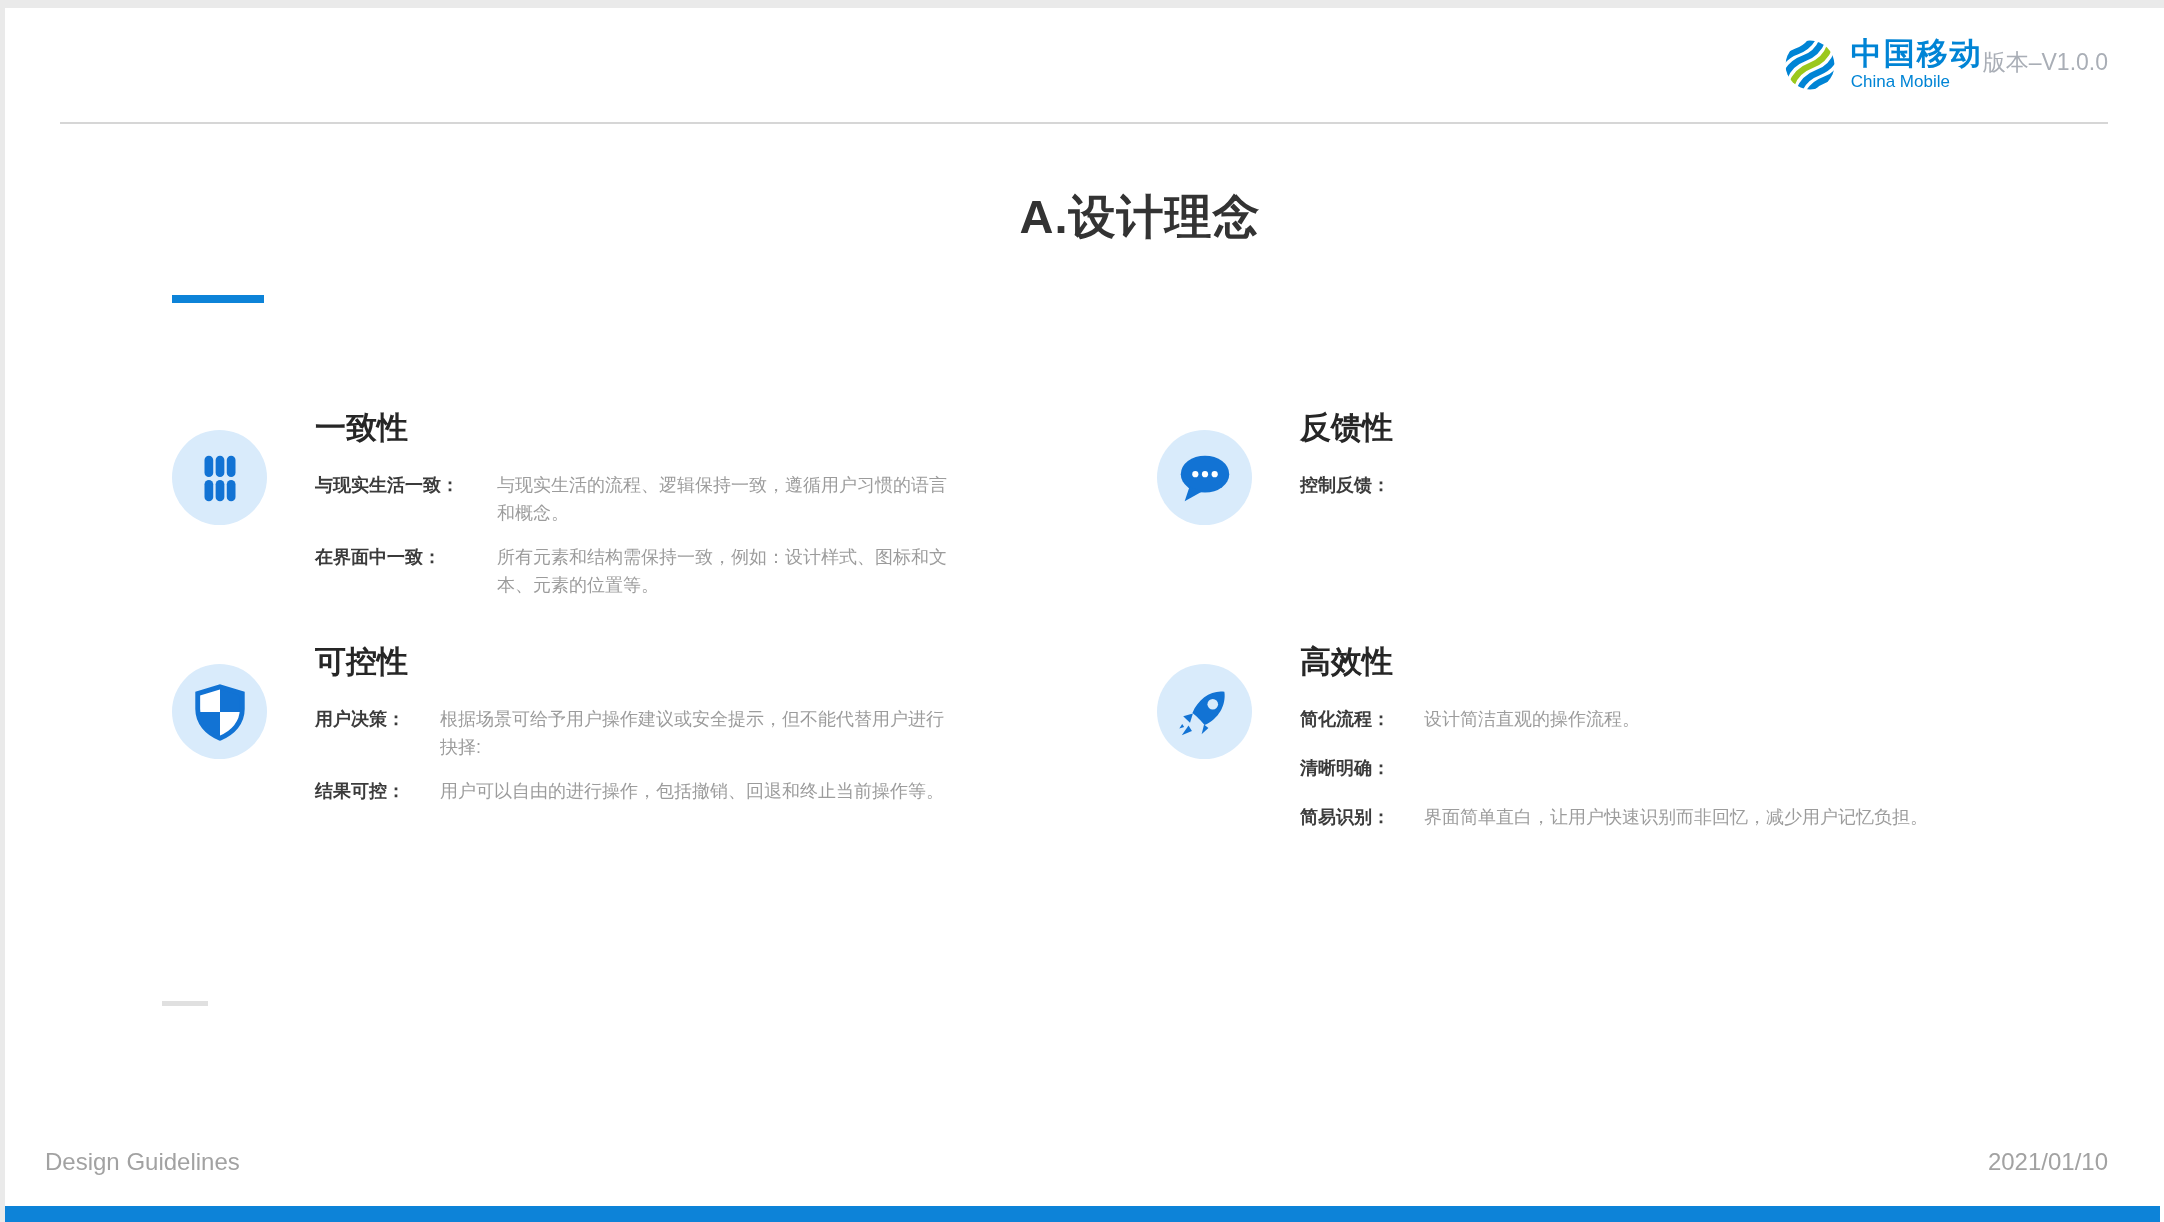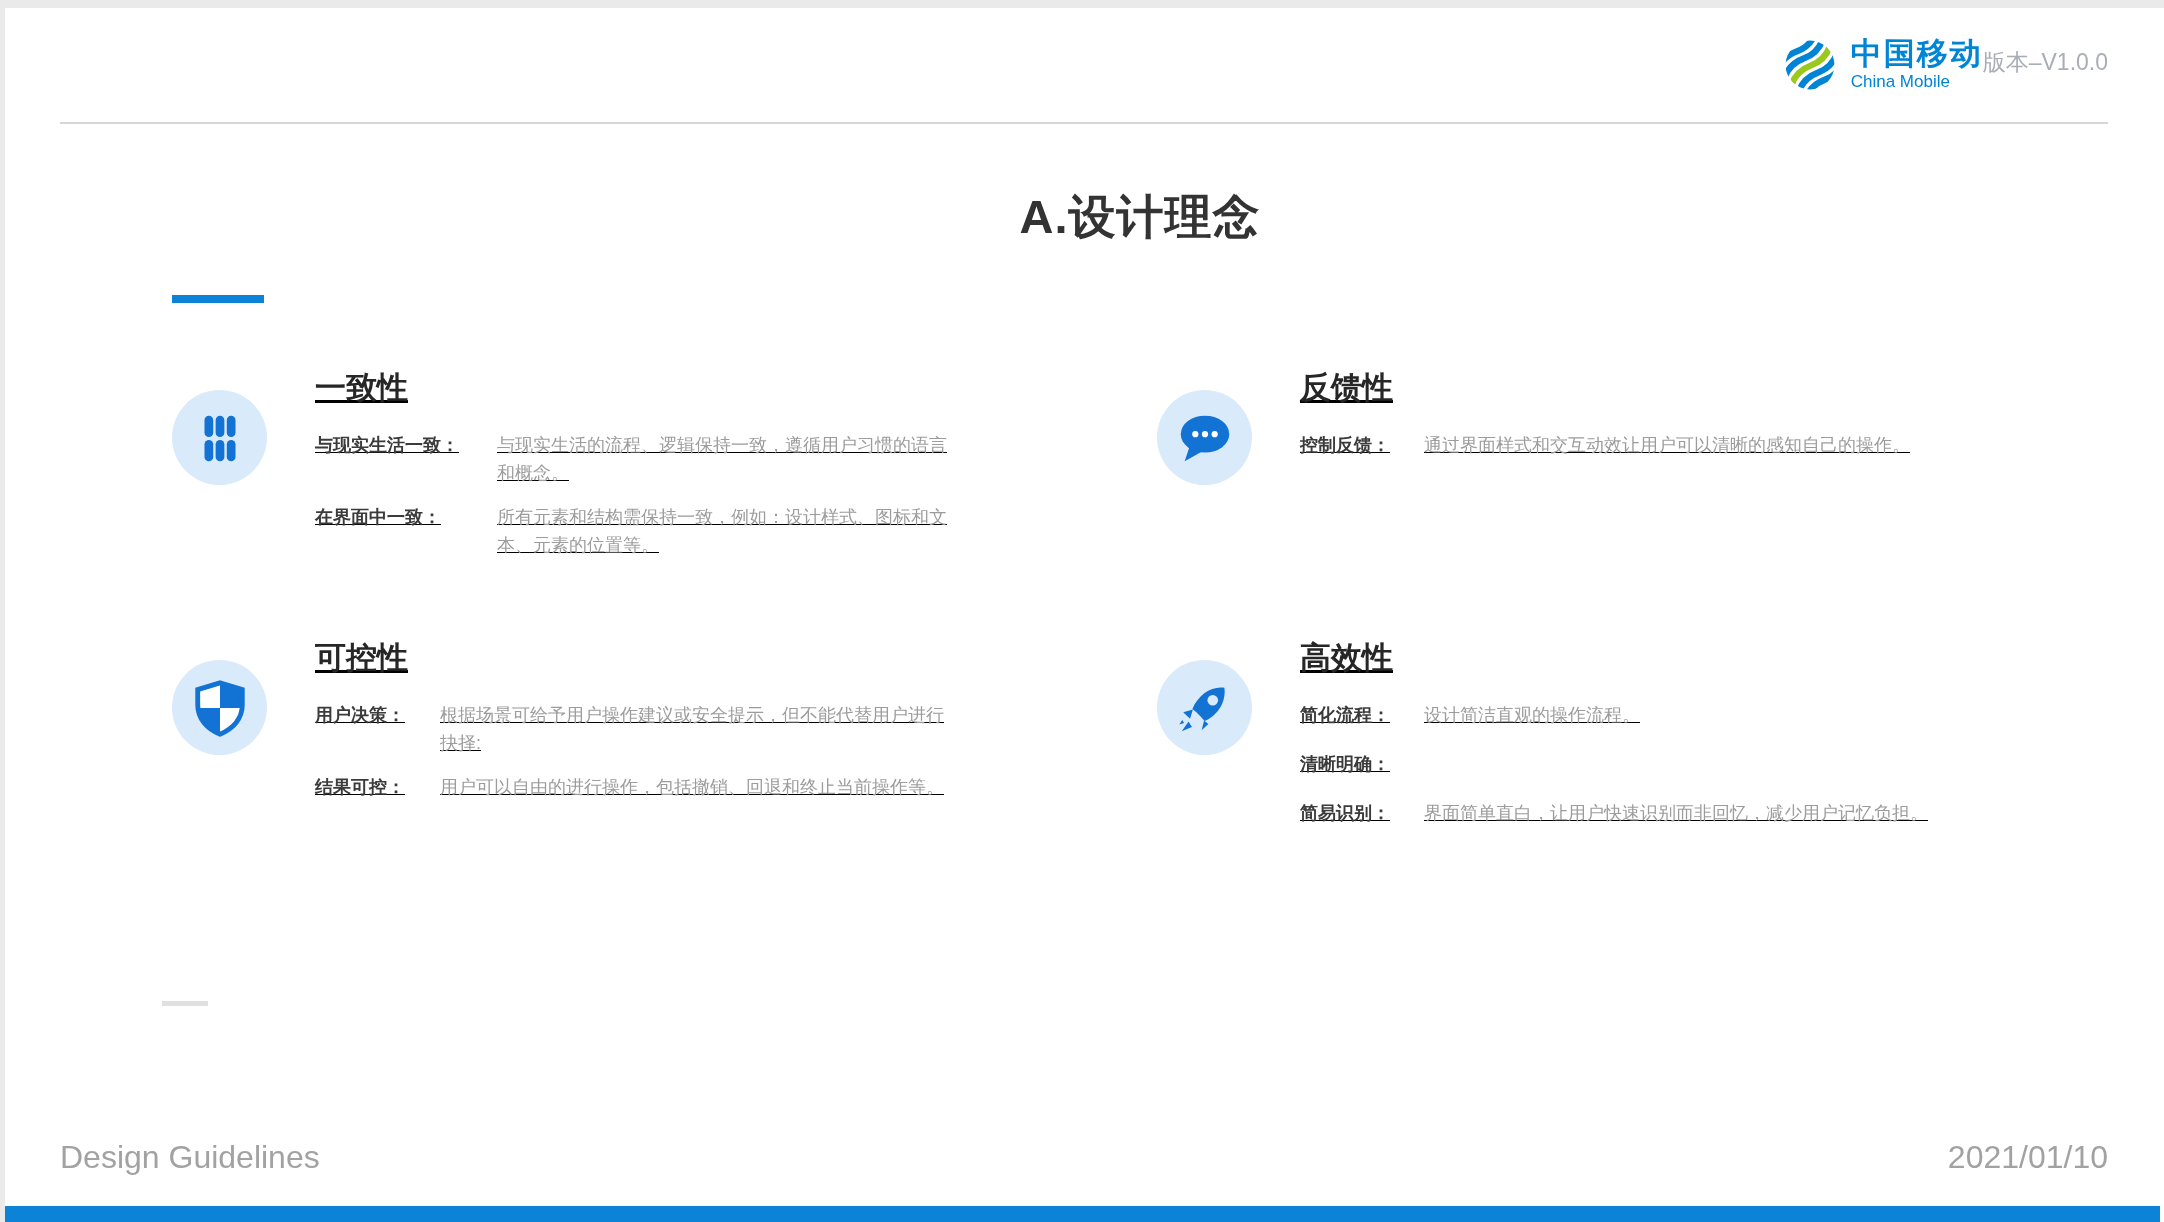--- a/index.html
+++ b/index.html
@@ -31,25 +31,24 @@
   }
   .logo-text-en { color: #0084d5; font-size: 17px; margin-top: 2px; }
   .version { color: #a9aeb6; font-size: 23px; margin-top: -6px; }
   
   .content { margin: 0 56px 0 167px; }
   .page-title { margin-top: 62px; font-size: 47px; font-weight: 700; color: #333; letter-spacing: 1px; text-align: center; }
   .title-underline { margin-top: 46px; width: 92px; height: 8px; background: #0d83d8; }
   .page-subtitle { margin-top: 44px; font-size: 31px; font-weight: 400; color: #333; }
   
   .grid {
-    margin-top: 64px;
+    margin-top: 104px;
     display: grid;
     grid-template-columns: 985px 1fr;
-    row-gap: 62px;
-    text-decoration: underline;
+    row-gap: 26px;
   }
   .principle { display: flex; }
   .icon-circle {
     flex: none;
     width: 95px; height: 95px;
     margin-top: 23px;
     border-radius: 50%;
     background: #d9ebfb;
     display: flex; align-items: center; justify-content: center;
   }
@@ -63,23 +62,23 @@
   .sec-feedback { --lw: 124px; }
   .sec-controllability { --lw: 125px; }
   .sec-efficiency { --lw: 124px; }
   .sec-feedback .p-row, .sec-efficiency .p-row { margin-bottom: 21px; }
   
   .small-dash {
     position: absolute; left: 157px; top: 993px;
     width: 46px; height: 5px; background: #e0e0e0;
   }
   .footer {
-    position: absolute; left: 55px; right: 56px; bottom: 46px;
+    position: absolute; left: 40px; right: 56px; bottom: 46px;
     display: flex; justify-content: space-between;
-    color: #a2a2a2; font-size: 32px; margin-top: 16px;
+    color: #a2a2a2; font-size: 24px; margin-top: 16px;
   }
   .bottom-bar {
     position: absolute; left: 0; right: 4px; bottom: 0;
     height: 16px; background: #0d83d8;
   }
 </style>
 </head>
 <body>
 
 <div class="page">
@@ -147,21 +146,20 @@
             <path d="M16 41 L11 56 L29 46 Z" fill="#1273d4"></path>
             <circle cx="22" cy="28" r="3.2" fill="#ffffff"></circle>
             <circle cx="32" cy="28" r="3.2" fill="#ffffff"></circle>
             <circle cx="42" cy="28" r="3.2" fill="#ffffff"></circle>
           </svg>
         </div>
         <div class="p-body">
           <div class="p-title">反馈性</div>
           <div class="p-row">
             <span class="p-label">控制反馈：</span>
-            <span class="p-desc">通过界面样式和交互动效让用户可以清晰的感知自己的操作。</span>
           </div>
         </div>
       </div>
 
       <div class="principle sec-controllability">
         <div class="icon-circle">
           <svg viewBox="0 0 64 64">
             <defs>
               <clipPath id="shieldClip">
                 <path d="M32 6 L55 13 V29 C55 43 45.5 53.5 32 59 C18.5 53.5 9 43 9 29 V13 Z"></path>

